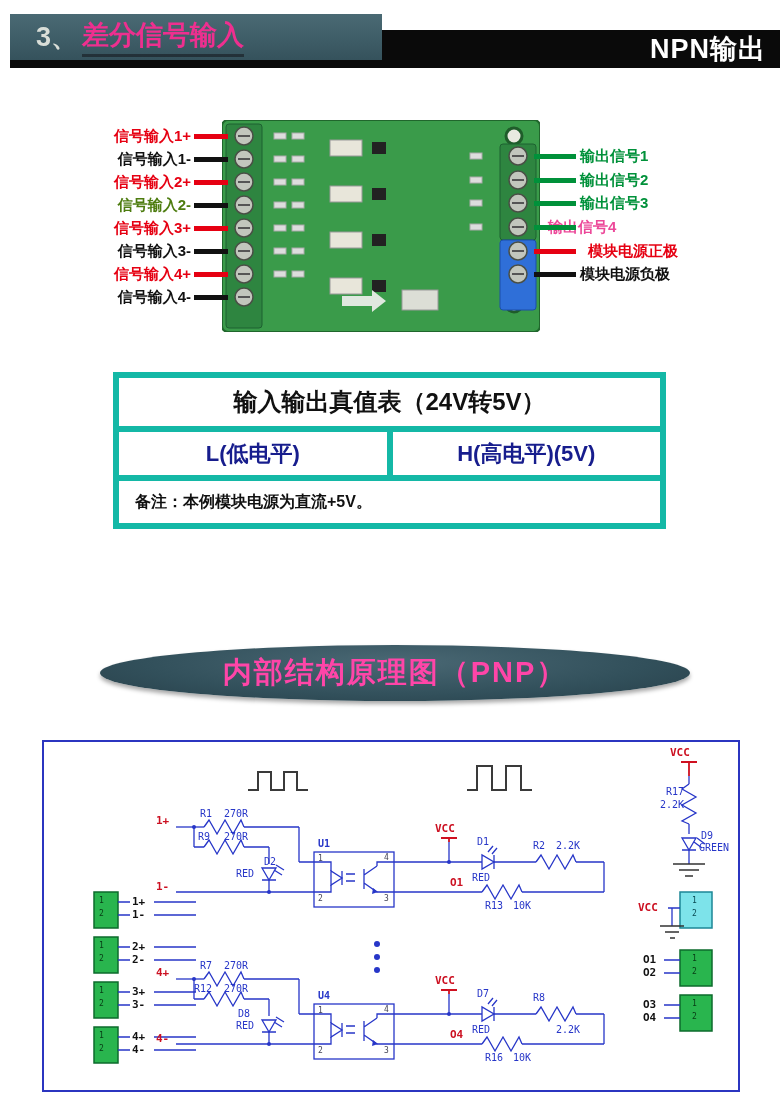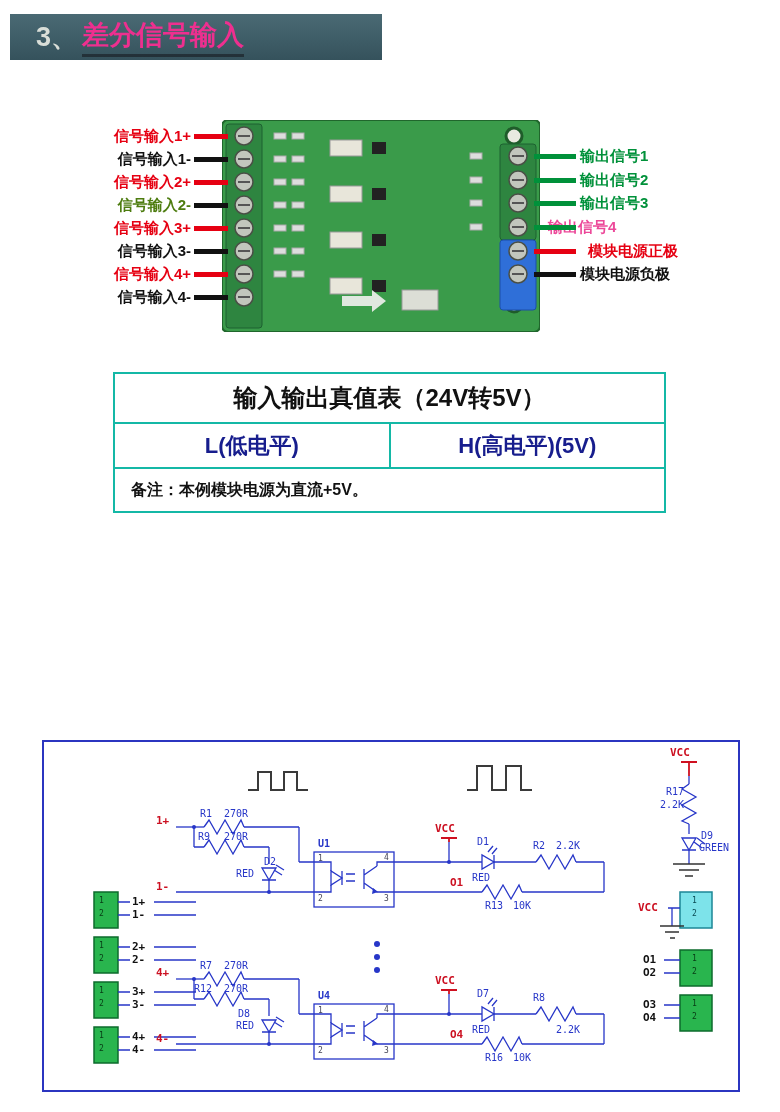--- a/index.html
+++ b/index.html
@@ -17,21 +17,21 @@
   .sec-no{color:#d9ded8;font-size:27px;font-weight:bold;margin-right:4px;}
   .sec-title{color:#ee2f8f;font-size:27px;font-weight:bold;border-bottom:3px solid rgba(20,20,25,.55);padding-bottom:1px;}
 
   
   .pl{width:105px;text-align:right;font-size:15px;font-weight:bold;white-space:nowrap;}
   .pr{font-size:15px;font-weight:bold;white-space:nowrap;}
   .wire{height:5px;}
 
   
   #truth{left:113px;top:372px;width:553px;border-collapse:collapse;table-layout:fixed;}
-  #truth td{border:2px solid #14b8a6;text-align:center;vertical-align:middle;margin-left:16px;}
+  #truth td{border:6px solid #14b8a6;text-align:center;vertical-align:middle;margin-left:16px;}
   #truth .t-title{height:46px;font-size:24px;font-weight:bold;color:#111;}
   #truth .t-head{height:40px;font-size:23px;font-weight:bold;color:#2430b8;}
   #truth .t-data{height:41px;font-size:22px;font-weight:bold;color:#171d8d;}
   #truth .t-note{height:40px;font-size:16px;font-weight:bold;color:#111;text-align:left;padding-left:16px;}
 
   
   #oval{left:100px;top:645px;width:590px;height:56px;border-radius:50%;
         background:radial-gradient(ellipse at 50% 30%, #4a6874 0%, #32505b 60%, #273f49 100%);
         display:flex;align-items:center;justify-content:center;box-shadow:0 3px 4px rgba(0,0,0,.35);}
   #oval span{color:#ff45a8;font-size:29px;font-weight:bold;letter-spacing:2px;}
@@ -52,20 +52,23 @@
   svg .gw{stroke:#333;stroke-width:1.6;fill:none;}
   svg .sqw{stroke:#3a3a3a;stroke-width:2;fill:none;}
   svg .gconn{fill:#29b54e;stroke:#0c6b2c;stroke-width:1.5;}
   svg .cconn{fill:#7de3ea;stroke:#1d8796;stroke-width:1.5;}
 </style>
 </head>
 <body>
 
 <div id="page">
 
+  <div id="black-bar" class="abs">
+    <span>NPN输出</span>
+  </div>
   <div id="teal-block" class="abs">
     <span class="sec-no">3、</span>
     <span class="sec-title">差分信号输入</span>
   </div>
 
   <svg class="abs" style="left:222px;top:120px;" width="318" height="212" xmlns="http://www.w3.org/2000/svg">
     <rect x="0" y="0" width="318" height="212" rx="6" fill="#3a9b4a" stroke="#20662c" stroke-width="2"></rect>
 
     <circle cx="26" cy="16" r="8" fill="#e9e9e0" stroke="#1f5c2a" stroke-width="3"></circle>
     <circle cx="292" cy="16" r="8" fill="#e9e9e0" stroke="#1f5c2a" stroke-width="3"></circle>
@@ -187,20 +190,23 @@
     <tr>
       <td class="t-data">L(低电平)</td>
       <td class="t-data">H(高电平)(5V)</td>
     </tr>
     <tr>
           <td colspan="2" class="t-note">备注：本例模块电源为直流+5V。</td>
         </tr>
   </tbody>
     </table>
 
+  <div id="oval" class="abs">
+    <span>内部结构原理图（PNP）</span>
+  </div>
 
   <div id="schem" class="abs">
     <svg width="694" height="348" xmlns="http://www.w3.org/2000/svg" xmlns:xlink="http://www.w3.org/1999/xlink" style="position:absolute;left:0;top:0;">
       <defs>
         <path id="res-h" d="M0,0 l5,-7 l8,14 l8,-14 l8,14 l8,-14 l3,7" fill="none"></path>
         <path id="res-v" d="M0,0 l-7,5 l14,8 l-14,8 l14,8 l-14,8 l7,3" fill="none"></path>
       </defs>
 
       <path class="sqw" d="M204,48 h10 v-18 h13 v18 h13 v-18 h13 v18 h11"></path>
       <path class="sqw" d="M423,48 h10 v-24 h15 v24 h14 v-24 h15 v24 h11"></path>

